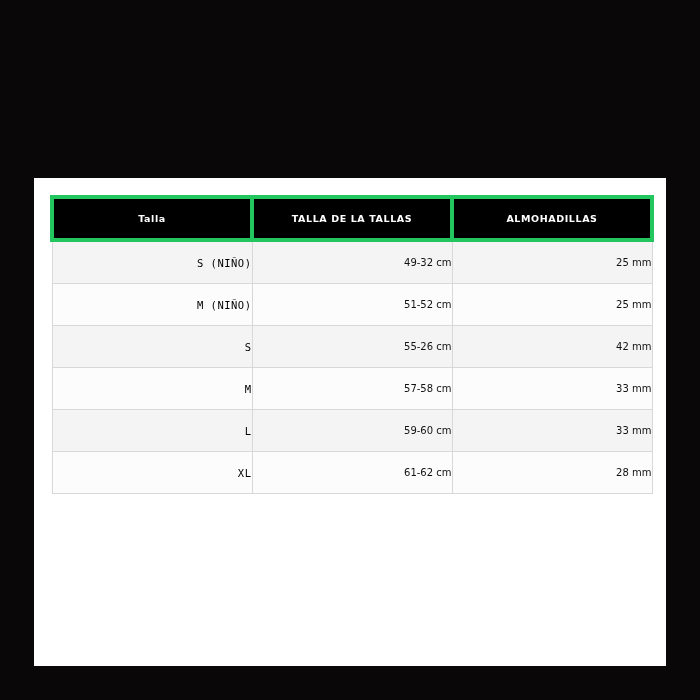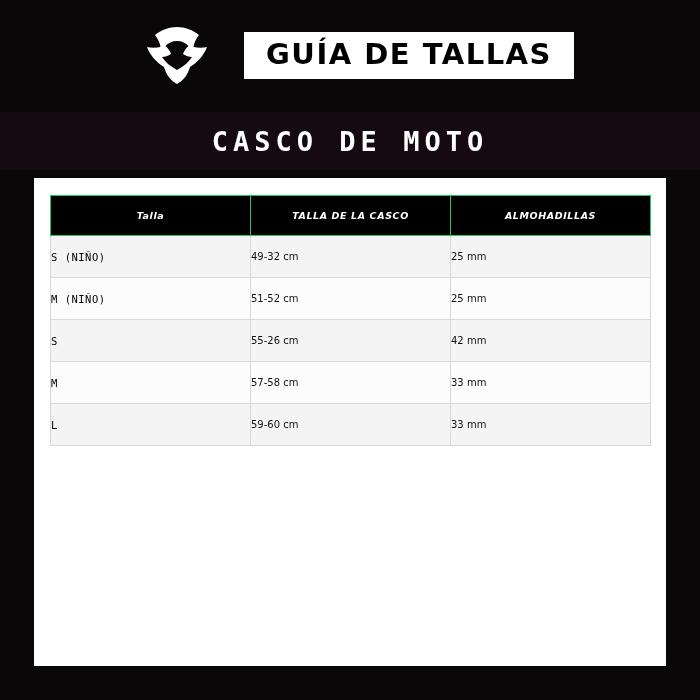--- a/index.html
+++ b/index.html
@@ -86,27 +86,26 @@
   }
   table.size-table thead th {
     background: #000000;
     color: #ffffff;
     font-family: "DejaVu Sans", sans-serif;
     font-weight: bold;
     font-size: 9.5px;
     letter-spacing: 0.6px;
     height: 39px;
     text-align: center;
-    border: 1px solid #22c55e;
+    border: 4px solid #22c55e;
     padding: 0;
-    font-style: italic;
   }
   table.size-table tbody td {
     height: 41px;
-    text-align: left;
+    text-align: right;
     vertical-align: middle;
     font-family: "DejaVu Sans", sans-serif;
     font-size: 10px;
     color: #111111;
     border: 1px solid #d8d8d8;
     padding: 0;
   }
   table.size-table tbody td.size-cell {
     font-family: "DejaVu Sans Mono", monospace;
     font-size: 10.5px;
@@ -121,43 +120,33 @@
   }
   .col-a { width: 200px; }
   .col-b { width: 200px; }
   .col-c { width: 200px; }
 </style>
 </head>
 <body>
 
 <div class="page">
 
-  <div class="header">
-    <svg class="logo" viewBox="0 0 66 60" aria-hidden="true">
-      <path fill="#ffffff" d="M33 2 C25 2 17 5 11 10 C14 14 16 18 16.5 22 C12 23 7 23 3 22 C6 30 12 37 20 42 C22 49 26 55 33 59 C40 55 44 49 46 42 C54 37 60 30 63 22 C59 23 54 23 49.5 22 C50 18 52 14 55 10 C49 5 41 2 33 2 Z"></path>
-      <path fill="#0a0709" d="M33 16 C28 16 24 18 21.5 21 C24 23 26 26 27 29 C24 31 21 32 18 32 C21 37 26 41 33 45 C40 41 45 37 48 32 C45 32 42 31 39 29 C40 26 42 23 44.5 21 C42 18 38 16 33 16 Z"></path>
-    </svg>
-    <div class="title-box">GUÍA DE TALLAS</div>
-  </div>
 
-  <div class="subtitle-band">
-    <div class="subtitle">CASCO DE MOTO</div>
-  </div>
 
   <div class="card">
     <table class="size-table">
       <colgroup>
         <col class="col-a">
           <col class="col-b">
           <col class="col-c">
       </colgroup>
       <thead>
         <tr>
           <th>Talla</th>
-          <th>TALLA DE LA CASCO</th>
+          <th>TALLA DE LA TALLAS</th>
           <th>ALMOHADILLAS</th>
         </tr>
       </thead>
       <tbody>
         <tr>
           <td class="size-cell">S (NIÑO)</td>
           <td>49-32 cm</td>
           <td>25 mm</td>
         </tr>
         <tr>
@@ -173,17 +162,22 @@
         <tr>
           <td class="size-cell">M</td>
           <td>57-58 cm</td>
           <td>33 mm</td>
         </tr>
         <tr>
           <td class="size-cell">L</td>
           <td>59-60 cm</td>
           <td>33 mm</td>
         </tr>
+        <tr>
+          <td class="size-cell">XL</td>
+          <td>61-62 cm</td>
+          <td>28 mm</td>
+        </tr>
       </tbody>
     </table>
   </div>
 
 </div>
 
 </body></html>

